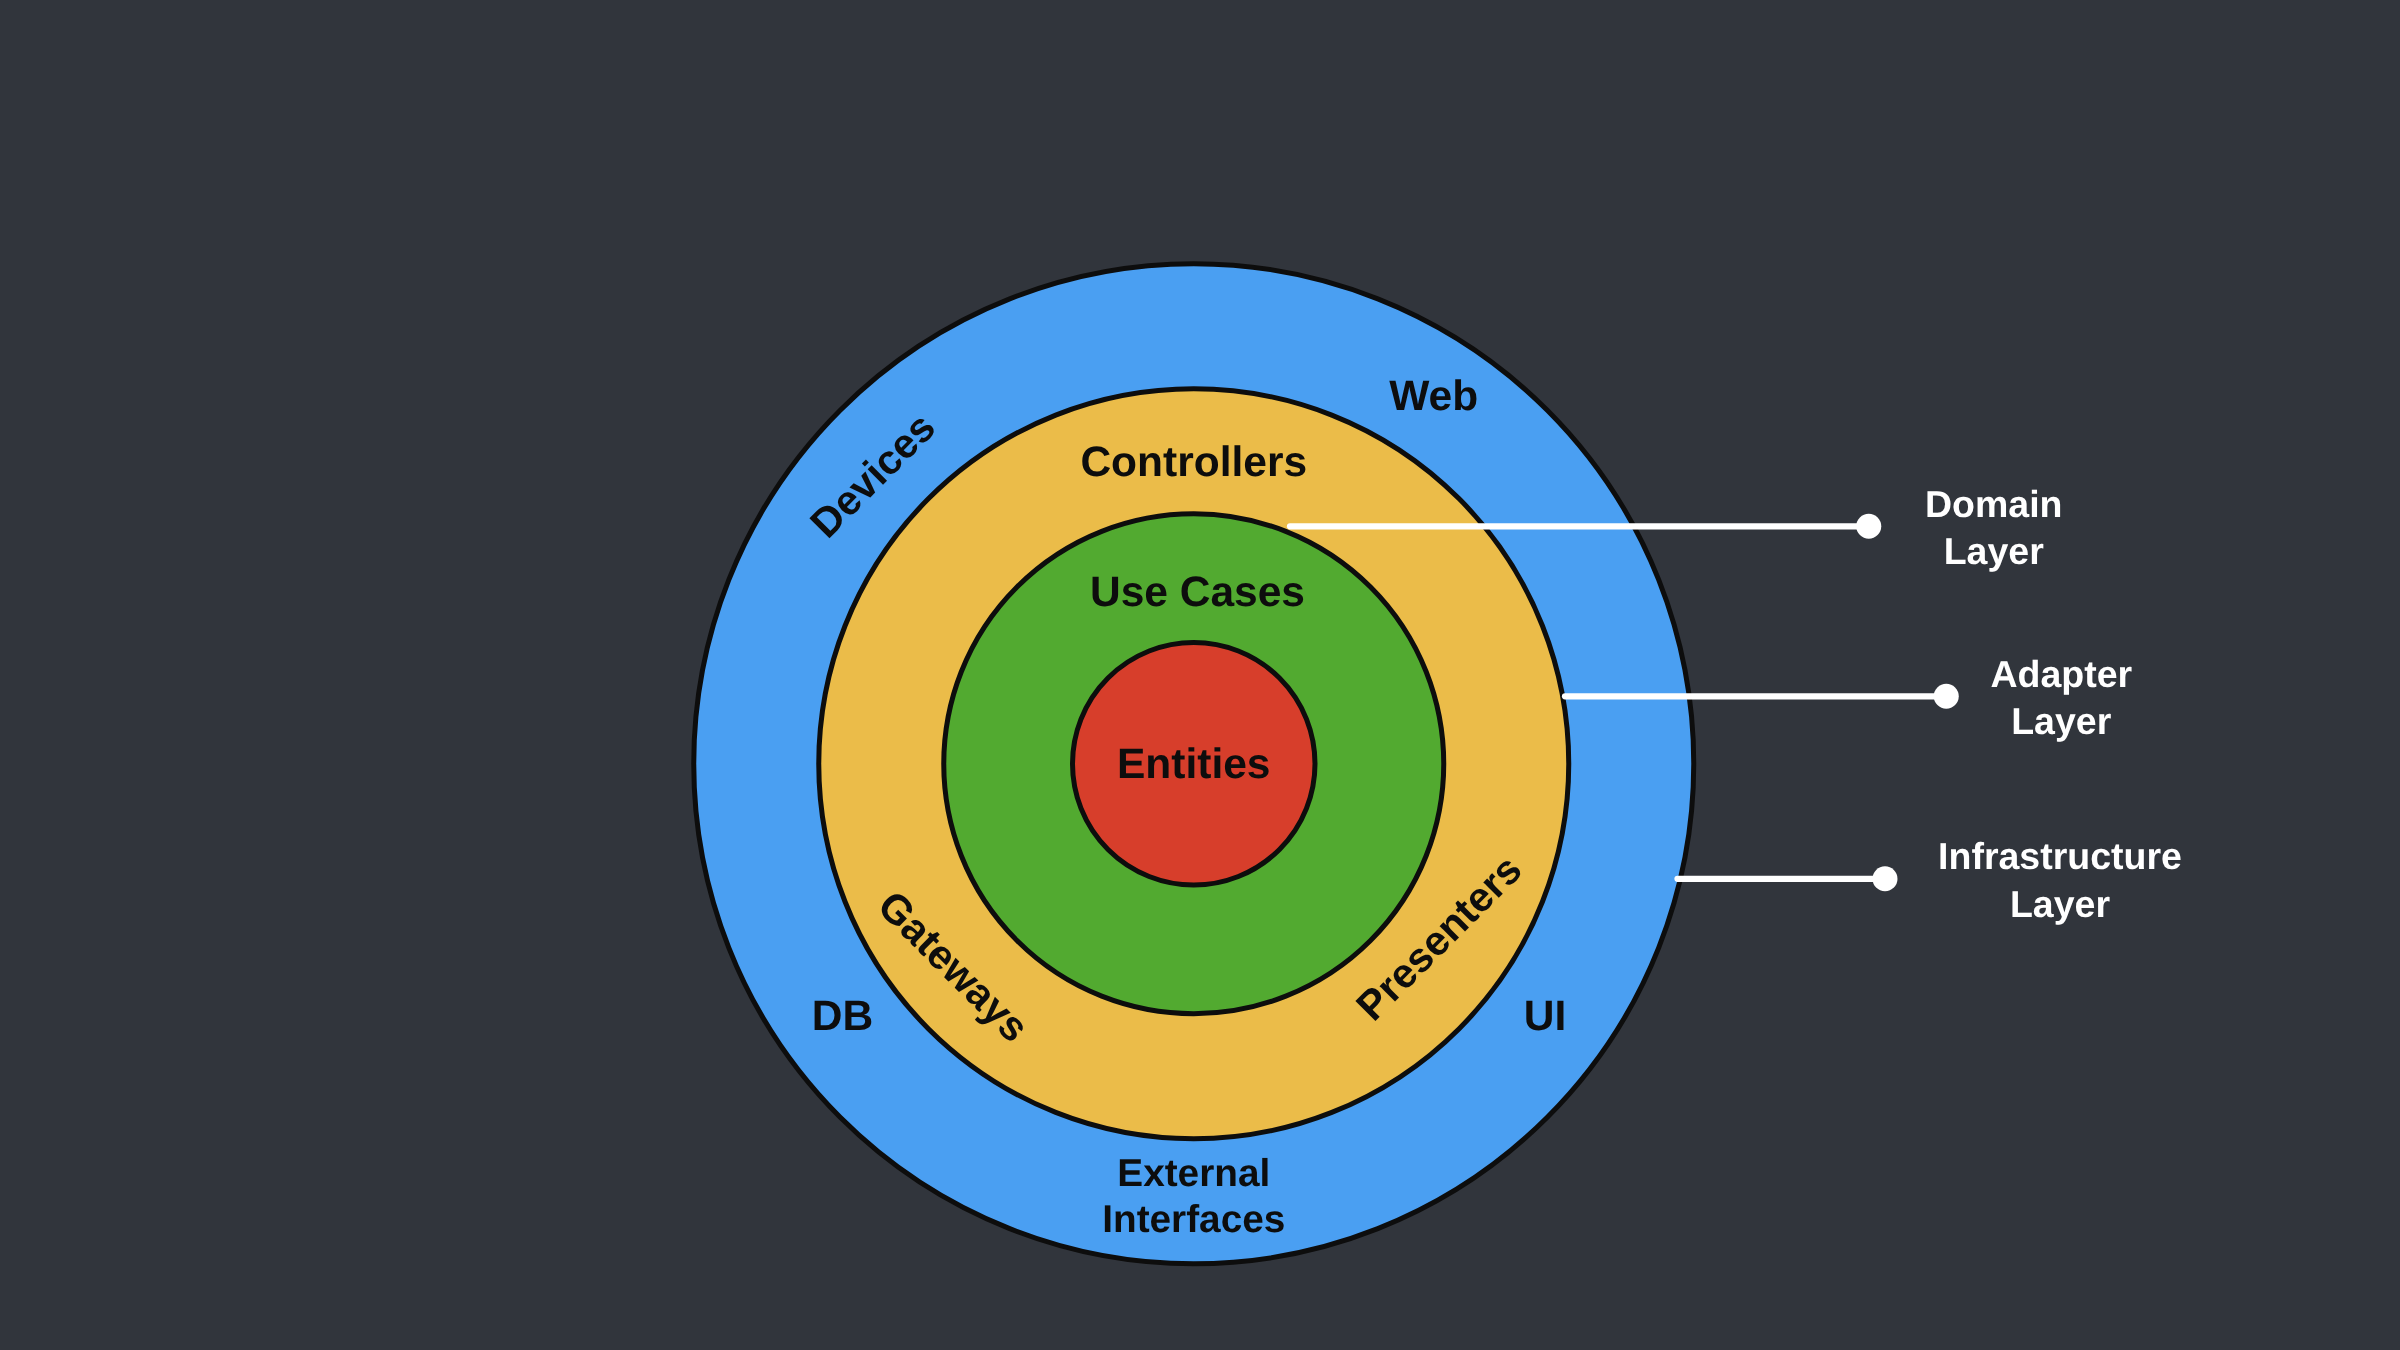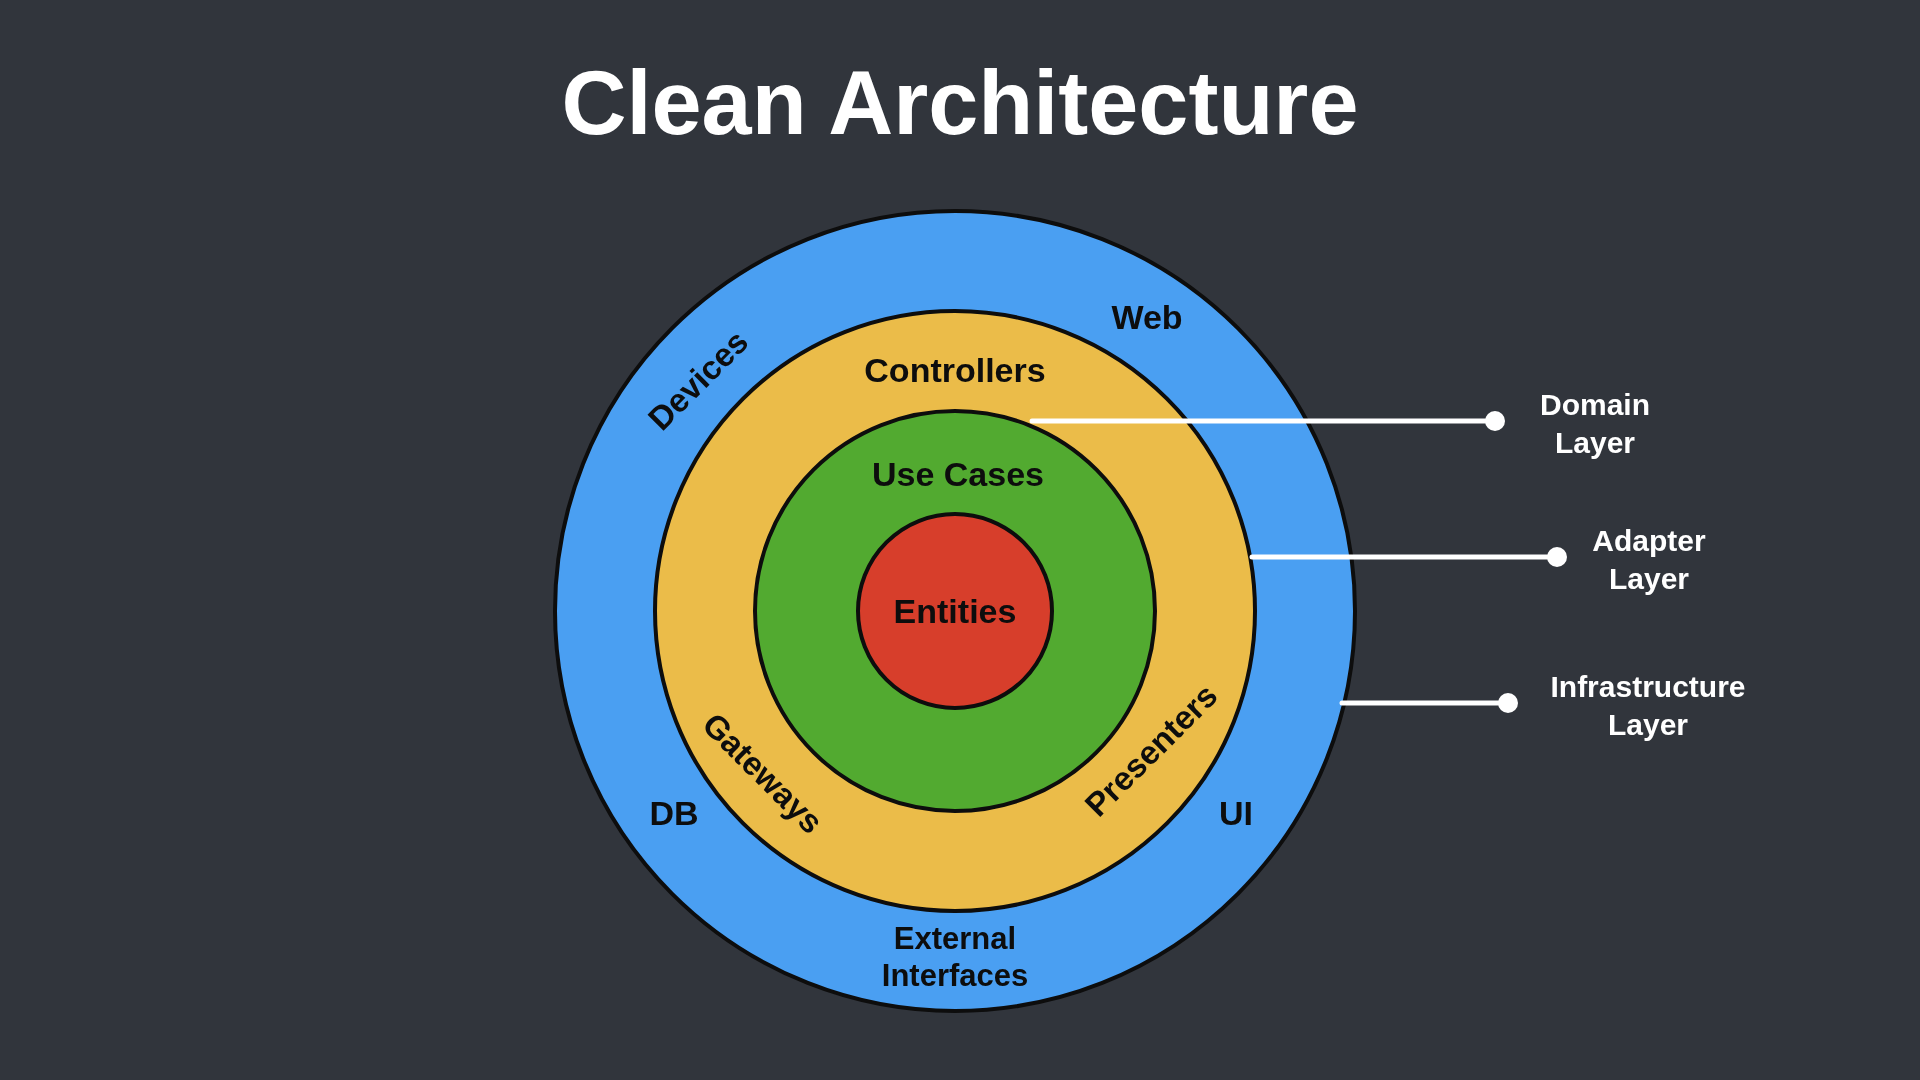--- a/index.html
+++ b/index.html
@@ -56,21 +56,20 @@
     font-size: 30px;
     text-anchor: middle;
     dominant-baseline: central;
   }
 </style>
 </head>
 <body>
 
 <div class="slide">
 
-  <h1 class="title">Clean Architecture</h1>
 
   <svg class="diagram" width="1920" height="1080" viewBox="0 0 1920 1080">
 
     <circle class="ring" cx="955" cy="611" r="400" fill="#4A9FF2"></circle>
     <circle class="ring" cx="955" cy="611" r="300" fill="#EBBC49"></circle>
     <circle class="ring" cx="955" cy="611" r="200" fill="#52AA30"></circle>
     <circle class="ring" cx="955" cy="611" r="97" fill="#D73E2B"></circle>
 
     <text class="ring-label" x="955" y="611" fill="#0D0D0D">Entities</text>
 

